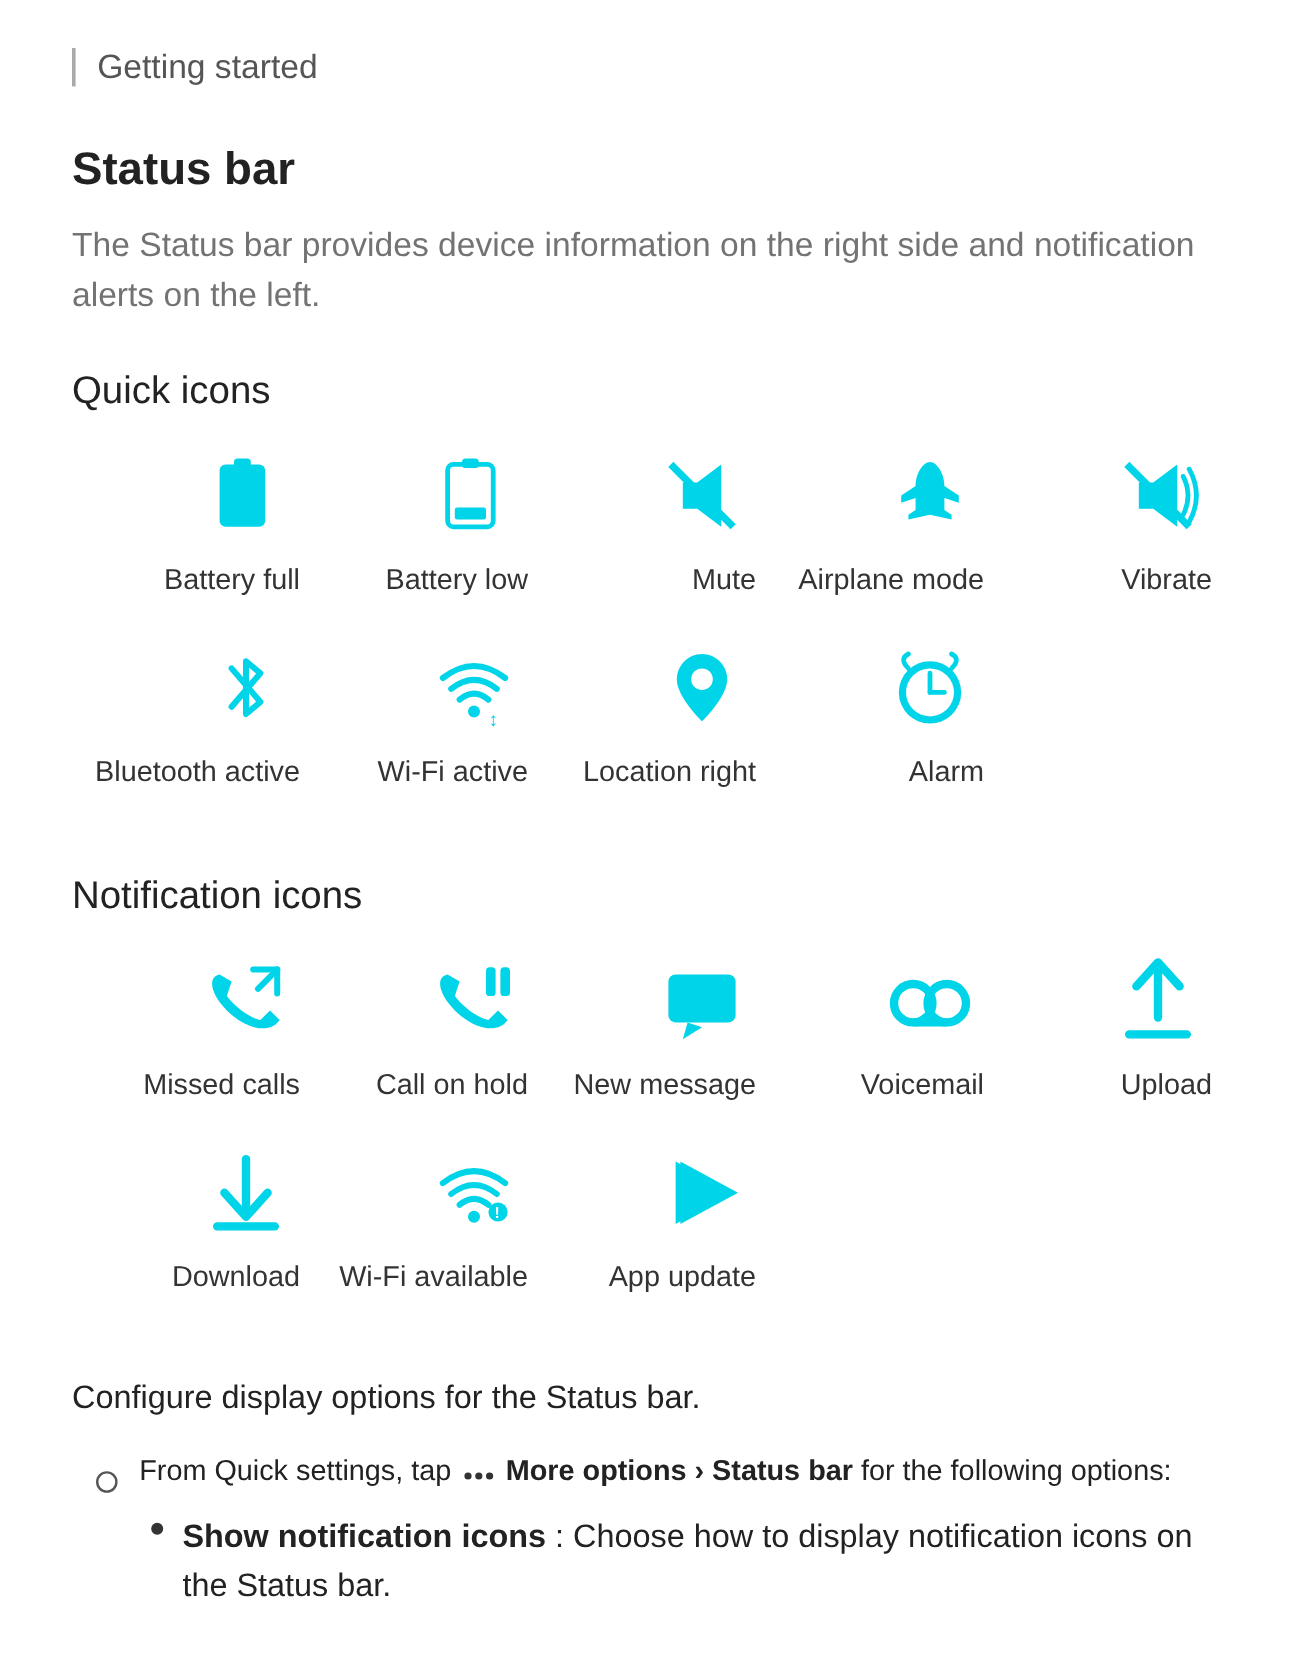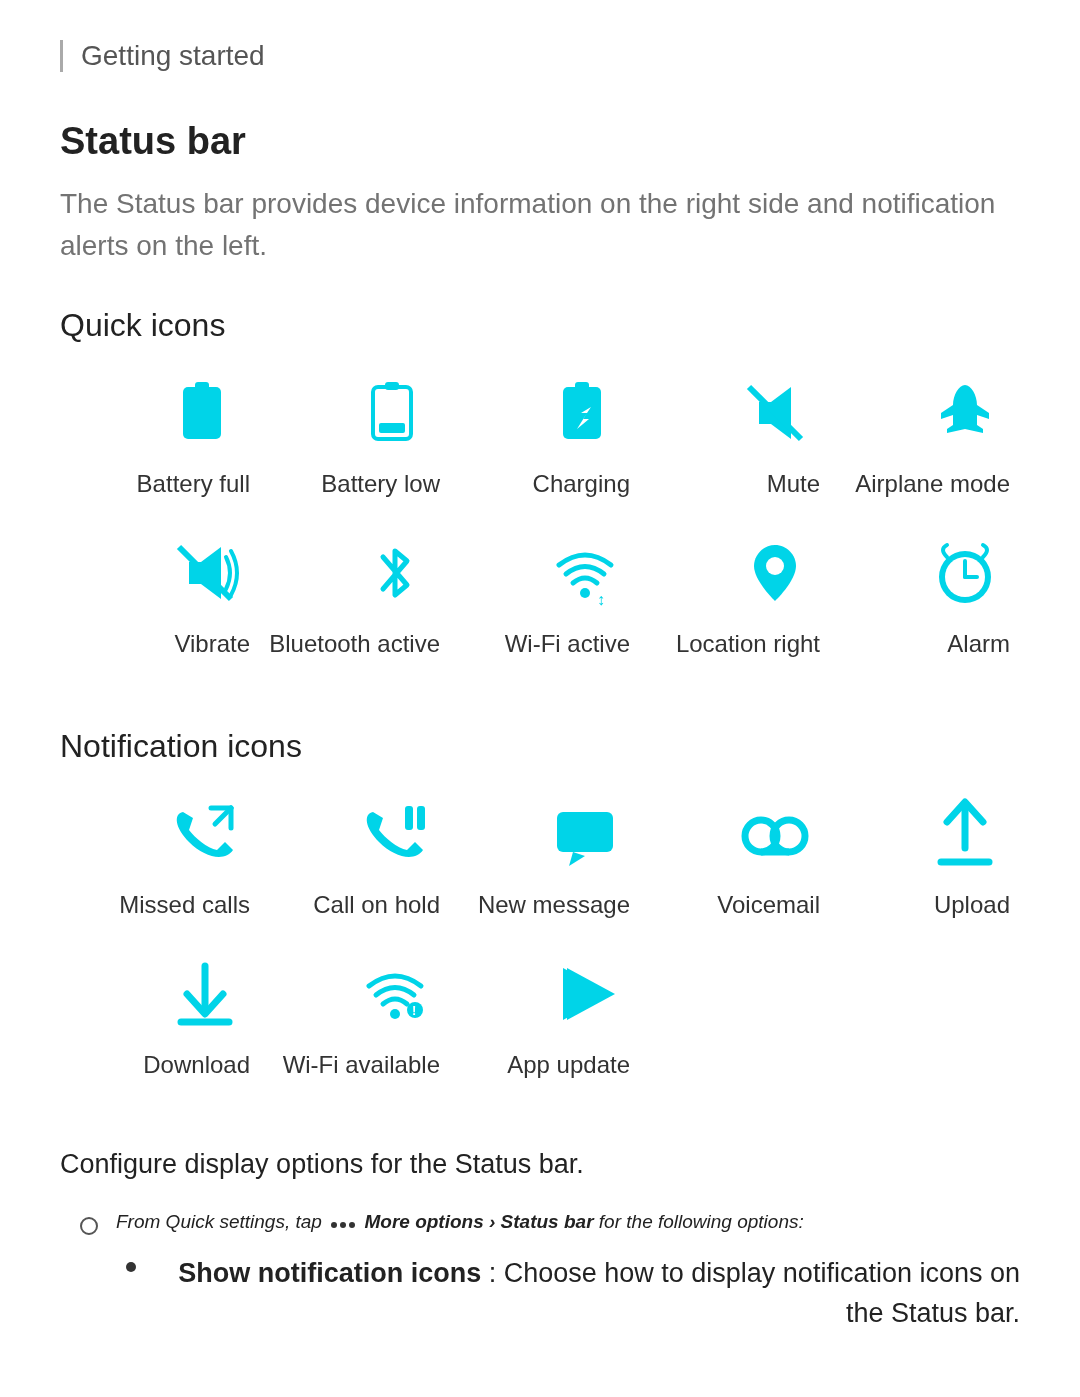--- a/index.html
+++ b/index.html
@@ -69,38 +69,36 @@
     .configure-text {
       font-size: 27px;
       margin-bottom: 28px;
       color: #222;
     }
     .bullet-section {
       margin-left: 20px;
     }
     .bullet-item {
       display: flex;
-      align-items: center;
+      align-items: flex-end;
       margin-bottom: 16px;
-      font-size: 19px;
+      font-size: 24px;
       line-height: 1.5;
-      font-style: italic;
     }
     .bullet-circle {
       width: 18px;
       height: 18px;
       border: 2px solid #555;
       border-radius: 50%;
       margin-right: 18px;
       margin-top: 7px;
       flex-shrink: 0;
     }
     .sub-bullet {
       margin-left: 46px;
-      text-align: right;
     }
     .sub-bullet-item {
       display: flex;
       align-items: flex-start;
       margin-bottom: 14px;
       font-size: 27px;
       line-height: 1.5;
     }
     .dot {
       width: 10px;
@@ -152,30 +150,20 @@
     <div class="icon-box">
       <svg viewBox="0 0 72 72" class="status-icon">
         <rect x="14" y="10" width="38" height="52" rx="5" ry="5" fill="none" stroke="#00d4e8" stroke-width="4"></rect>
         <rect x="20" y="46" width="26" height="10" rx="2" fill="#00d4e8"></rect>
         <rect x="26" y="5" width="14" height="8" rx="3" fill="#00d4e8"></rect>
       </svg>
     </div>
     <div class="icon-label">Battery low</div>
   </div>
 
-  <div class="icon-item">
-    <div class="icon-box">
-      <svg viewBox="0 0 72 72" class="status-icon">
-        <rect x="14" y="10" width="38" height="52" rx="5" ry="5" fill="#00d4e8"></rect>
-        <rect x="26" y="5" width="14" height="8" rx="3" fill="#00d4e8"></rect>
-        <polygon points="42,30 32,36 38,36 28,52 40,42 34,42" fill="white"></polygon>
-      </svg>
-    </div>
-    <div class="icon-label">Charging</div>
-  </div>
 
   <div class="icon-item">
     <div class="icon-box">
       <svg viewBox="0 0 72 72" class="status-icon">
         <path d="M20 25 L20 47 L32 47 L52 62 L52 10 L32 25 Z" fill="#00d4e8"></path>
         <line x1="10" y1="10" x2="62" y2="62" stroke="#00d4e8" stroke-width="6"></line>
       </svg>
     </div>
     <div class="icon-label">Mute</div>
   </div>

